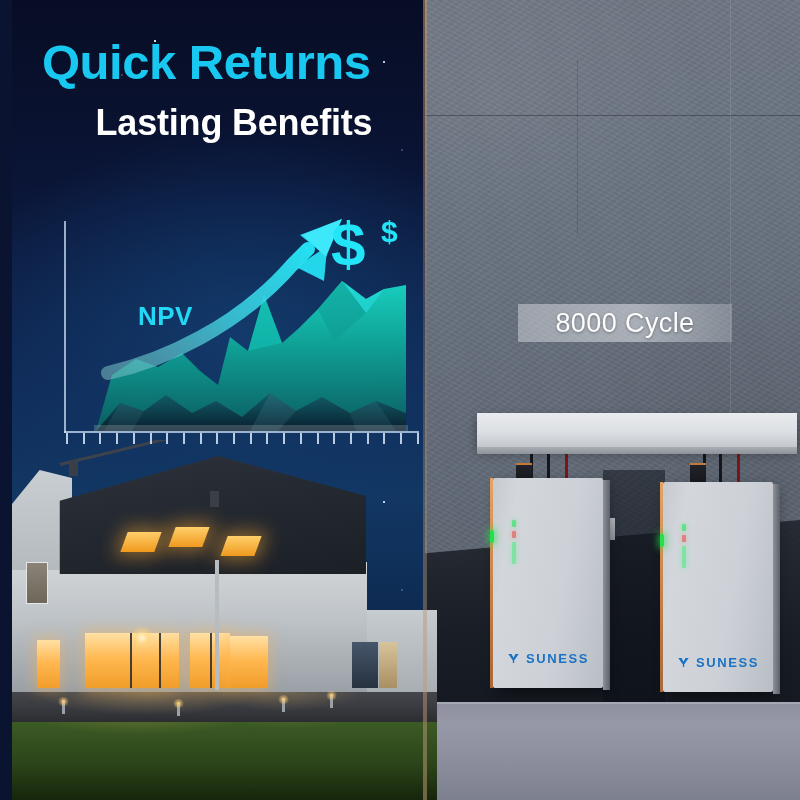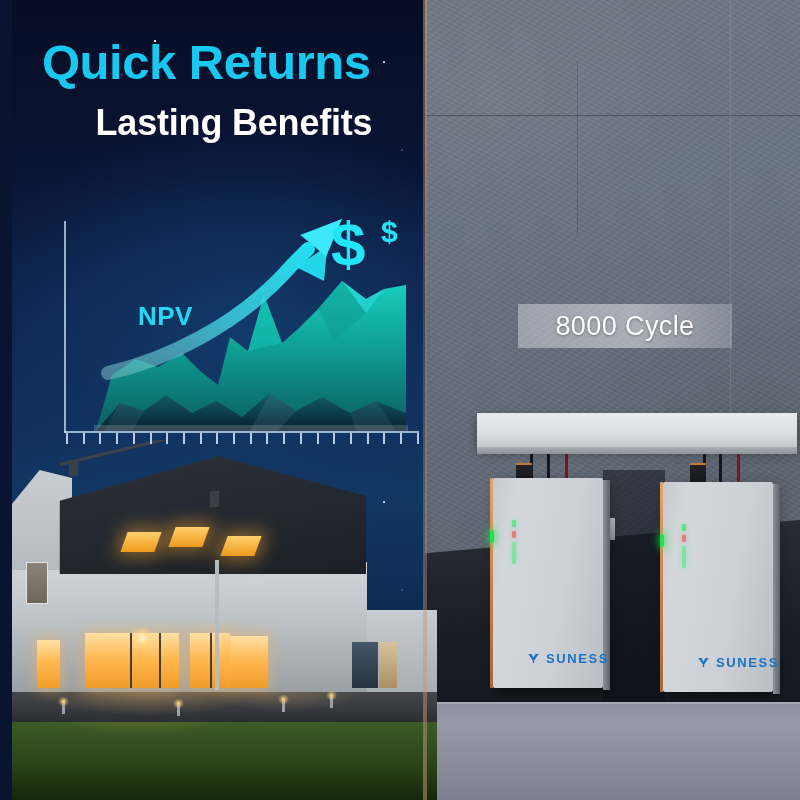--- a/index.html
+++ b/index.html
@@ -135,21 +135,21 @@
   .wall-seam-h{position:absolute;left:0;top:115px;width:375px;height:1px;background:rgba(30,34,40,.42);}
   .wall-seam-v{position:absolute;left:305px;top:0;width:1px;height:430px;background:rgba(255,255,255,.10);}
   .wall-seam-v2{position:absolute;left:152px;top:60px;width:1px;height:175px;background:rgba(40,44,52,.22);}
   .wall-dark-bottom{position:absolute;left:0;bottom:95px;width:375px;height:185px;
     background:linear-gradient(180deg,rgba(24,28,36,.78) 0%,rgba(20,24,32,.92) 60%,rgba(18,22,30,.96) 100%);
     clip-path:polygon(0% 18%,100% 0%,100% 100%,0% 100%);}
   .floor{position:absolute;left:0;bottom:0;width:375px;height:98px;
     background:linear-gradient(180deg,#8d8fa0 0%,#9799a8 22%,#8b8d9c 62%,#7d808f 100%);}
   .floor::after{content:"";position:absolute;left:0;top:0;width:100%;height:2px;background:rgba(255,255,255,.22);}
 
-  .banner{position:absolute;left:93px;top:304px;width:214px;height:44px;
+  .banner{position:absolute;left:93px;top:304px;width:214px;height:38px;
     background:linear-gradient(90deg,rgba(232,234,238,.42),rgba(226,229,234,.55) 55%,rgba(210,214,220,.30));
     display:flex;align-items:center;justify-content:center;}
   .banner span{font-size:27px;font-weight:400;color:#fdfdfe;letter-spacing:.4px;
     text-shadow:0 1px 3px rgba(0,0,0,.35);}
 
   
   .conduit{position:absolute;left:52px;top:413px;width:320px;height:34px;
     background:linear-gradient(180deg,#e9ebee 0%,#dcdfe3 55%,#c4c8cd 100%);
     box-shadow:0 5px 10px rgba(0,0,0,.40);}
   .conduit::after{content:"";position:absolute;left:0;bottom:-7px;width:100%;height:7px;
@@ -166,21 +166,21 @@
     background:linear-gradient(180deg,#e3a463,#c8834a 50%,#a8683a);}
   .batt .side{position:absolute;right:-7px;top:2px;width:7px;height:100%;
     background:linear-gradient(90deg,#8d929a,#5d626a);}
   .batt .side-led{position:absolute;left:-3px;top:52px;width:4px;height:13px;border-radius:2px;
     background:#25e04a;box-shadow:0 0 7px 2px rgba(40,230,80,.65);}
   .leds{position:absolute;left:19px;top:42px;display:flex;flex-direction:column;gap:4px;align-items:flex-start;}
   .leds i{display:block;width:4px;border-radius:1px;}
   .led-g{height:7px;background:#63e08a;box-shadow:0 0 5px rgba(99,224,138,.75);}
   .led-r{height:7px;background:#e08080;box-shadow:0 0 5px rgba(224,128,128,.6);}
   .led-bar{height:22px;background:#7fe3a4;box-shadow:0 0 6px rgba(127,227,164,.7);}
-  .brand{position:absolute;left:0;bottom:22px;width:100%;display:flex;align-items:center;justify-content:center;gap:6px;padding-left:20px;}
+  .brand{position:absolute;left:0;bottom:22px;width:100%;display:flex;align-items:center;justify-content:center;gap:6px;}
   .brand .mark{width:13px;height:13px;}
   .brand .name{font-size:13px;font-weight:700;color:#1b72c4;letter-spacing:1.6px;}
 
   .batt-left{left:68px;top:478px;}
   .batt-right{left:238px;top:482px;}
   .batt-gap-shadow{position:absolute;left:178px;top:470px;width:62px;height:235px;
     background:linear-gradient(180deg,rgba(18,22,30,.55),rgba(14,18,26,.85));}
   .wall-plate{position:absolute;left:178px;top:518px;width:12px;height:22px;
     background:linear-gradient(180deg,#b5b9bf,#8c9199);}
 </style>

